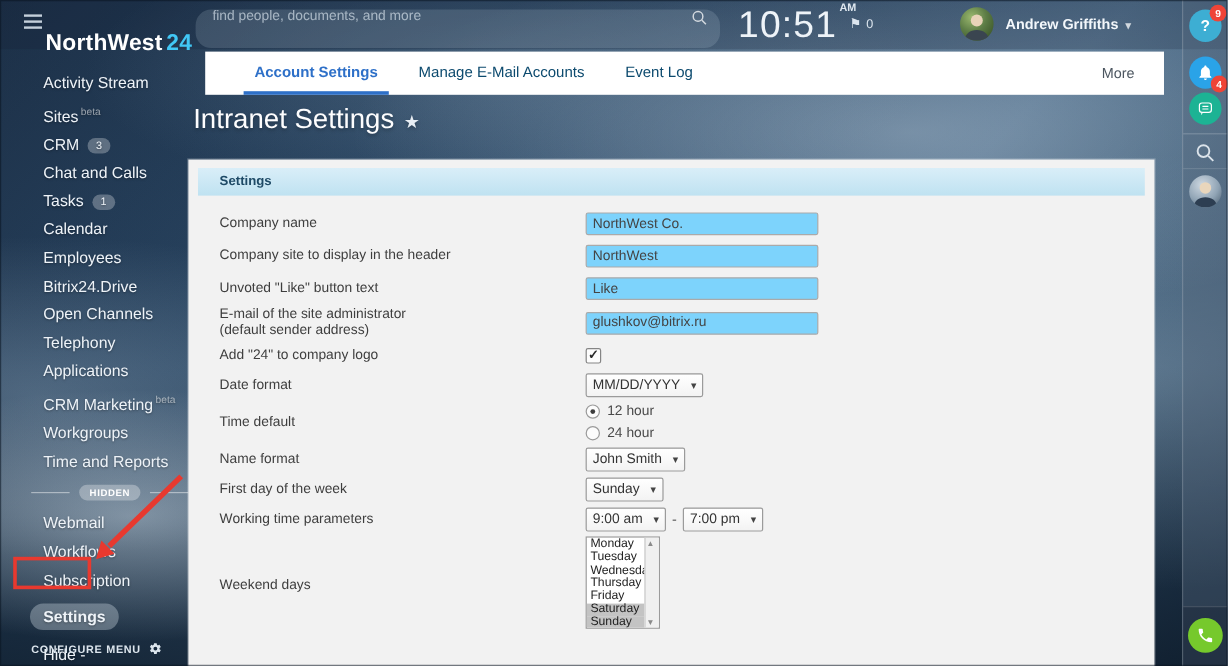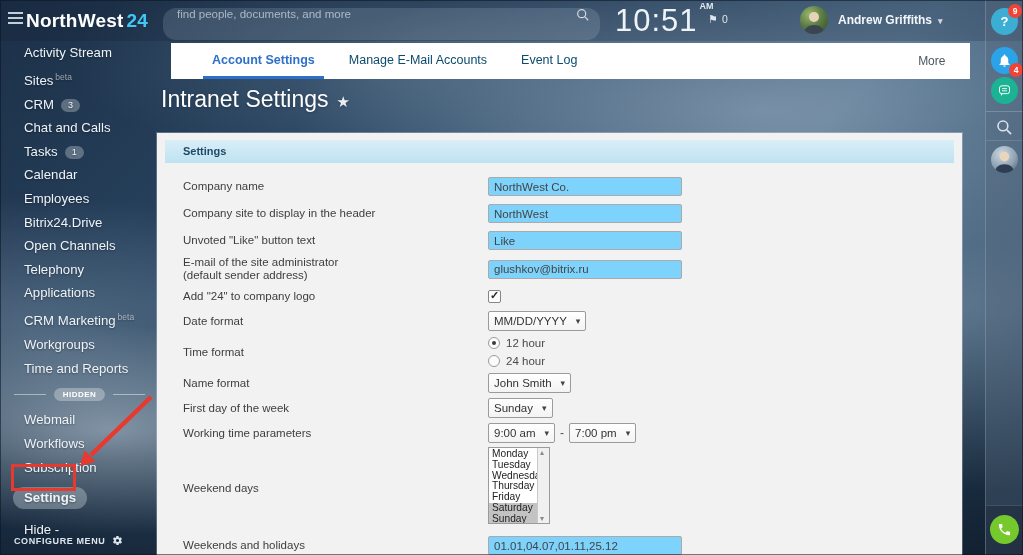--- a/index.html
+++ b/index.html
@@ -12,21 +12,21 @@
       radial-gradient(ellipse 520px 190px at 30px 330px, rgba(173,196,215,0.32), rgba(173,196,215,0) 70%),
       radial-gradient(ellipse 650px 210px at 760px 110px, rgba(202,216,228,0.38), rgba(202,216,228,0) 72%),
       radial-gradient(ellipse 760px 260px at 930px 310px, rgba(188,204,219,0.30), rgba(188,204,219,0) 70%),
       radial-gradient(ellipse 500px 160px at 420px 60px, rgba(120,145,168,0.35), rgba(120,145,168,0) 70%),
       linear-gradient(to bottom, rgba(14,27,42,0.05) 55%, rgba(13,26,40,0.75) 100%),
       linear-gradient(135deg, #1d3149 0%, #2c4a68 35%, #4f6f8d 60%, #35546f 82%, #1b3149 100%);
   }
   .topshade { position:absolute; top:0; left:0; right:0; height:41px; background:rgba(13,26,43,0.20); }
 
   
-  .sidebar { position:absolute; left:0; top:0; width:155px; height:555px; padding:10px 0 0 0; }
+  .sidebar { position:absolute; left:12px; top:0; width:155px; height:555px; padding:26px 0 0 0; }
   .burger { position:absolute; left:8px; top:12px; width:15px; cursor:pointer; }
   .burger i { display:block; height:2px; background:#c3cfda; margin-bottom:3px; }
   .logo { margin:0 0 14px 26px; font-size:19px; font-weight:bold; letter-spacing:.2px; white-space:nowrap; }
   .logo .suffix { color:#41c7f5; margin-left:3px; }
   .nav { list-style:none; margin-left:24px; }
   .nav li { font-size:13.2px; margin-bottom:9.6px; line-height:14px; color:#eef3f8; text-shadow:0 1px 2px rgba(0,0,0,.35); cursor:pointer; white-space:nowrap; }
   .nav .sup { font-size:8.5px; color:rgba(255,255,255,.55); vertical-align:super; margin-left:2px; }
   .badge-pill { display:inline-block; background:rgba(255,255,255,.28); border-radius:8px; font-size:9px; line-height:13px; padding:0 7px; margin-left:7px; vertical-align:1px; }
   .hidden-divider { display:flex; align-items:center; margin:12px 10px 12px 14px; }
   .hidden-divider .line { flex:1; height:1px; background:rgba(255,255,255,.45); }
@@ -264,21 +264,21 @@
       </div>
 
       <div class="row mb6">
         <div class="lbl">Date format</div>
         <div class="sel">
             <span>MM/DD/YYYY</span>
           </div>
       </div>
 
       <div class="row mb6">
-        <div class="lbl">Time format</div>
+        <div class="lbl">Time default</div>
         <div class="radio-group">
           <div class="radio-opt">
               <span class="rdo on"></span>
               <span>12 hour</span>
             </div>
           <div class="radio-opt">
               <span class="rdo"></span>
               <span>24 hour</span>
             </div>
         </div>
@@ -318,24 +318,20 @@
             <div class="lopt">Wednesday</div>
             <div class="lopt">Thursday</div>
             <div class="lopt">Friday</div>
             <div class="lopt sel-opt">Saturday</div>
             <div class="lopt sel-opt">Sunday</div>
           </div>
           <div class="lscroll"></div>
         </div>
       </div>
 
-      <div class="row">
-        <div class="lbl">Weekends and holidays</div>
-        <input class="txt" value="01.01,04.07,01.11,25.12" style="">
-      </div>
 
     </div>
   </div>
 </div>
 
 <div class="red-box"></div>
 <svg class="annot-svg" width="1023" height="555">
   <line x1="151" y1="397" x2="91" y2="455" stroke="#e8392f" stroke-width="4.5"></line>
   <polygon points="80,466 84.5,450.5 95.5,461.5" fill="#e8392f"></polygon>
 </svg>

